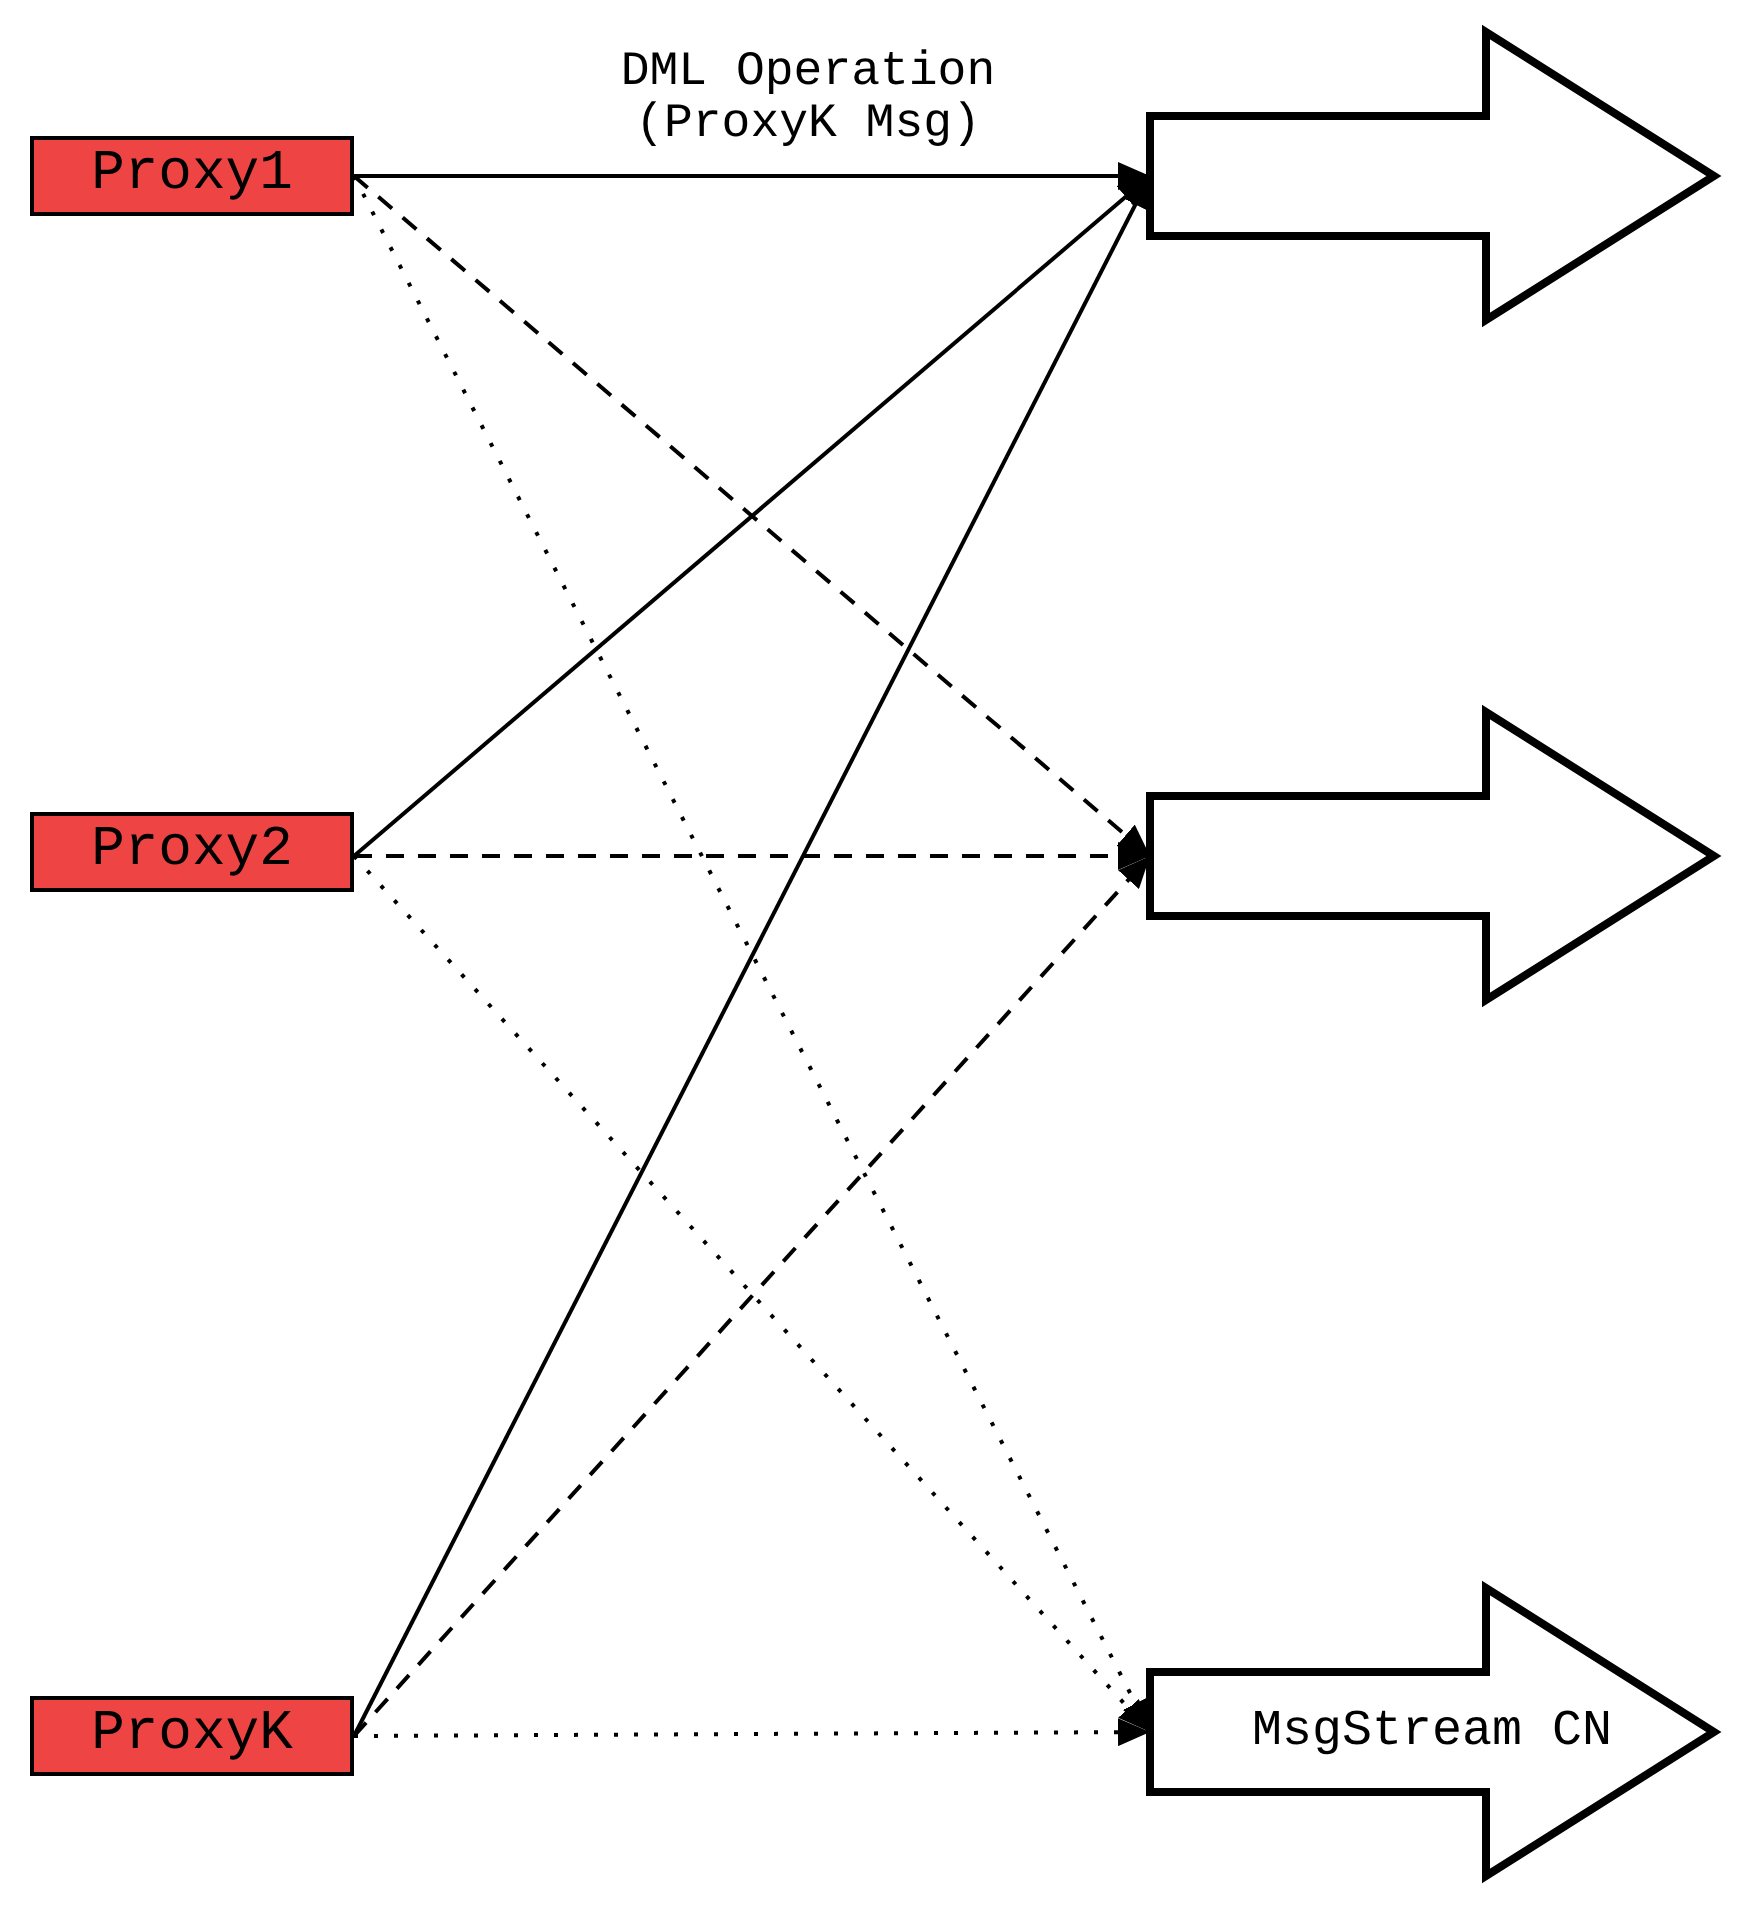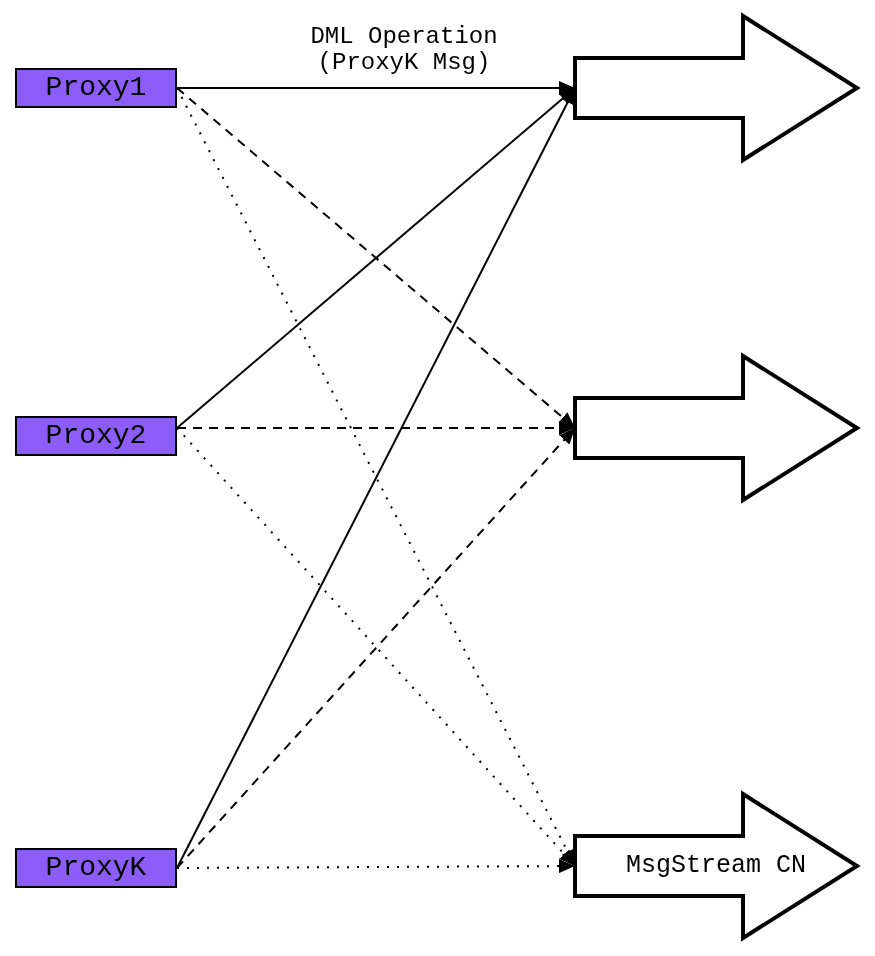--- a/index.html
+++ b/index.html
@@ -22,30 +22,30 @@
     left: 0;
     top: 0;
   }
   .proxy-box {
     position: absolute;
     left: 15px;
     width: 162px;
     height: 40px;
     box-sizing: border-box;
     border: 2px solid #000000;
-    background: #8b5cf6;
+    background: #ef4444;
     display: flex;
     align-items: center;
     justify-content: center;
     font-size: 28px;
     line-height: 40px;
     white-space: nowrap;
   }
   #proxy1 { top: 68px; }
-  #proxy2 { top: 416px; text-align: right; }
+  #proxy2 { top: 406px; text-align: right; }
   #proxyk { top: 848px; }
   .stream-label {
     position: absolute;
     left: 575px;
     width: 282px;
     text-align: center;
     font-size: 25px;
     line-height: 30px;
     white-space: nowrap;
   }

